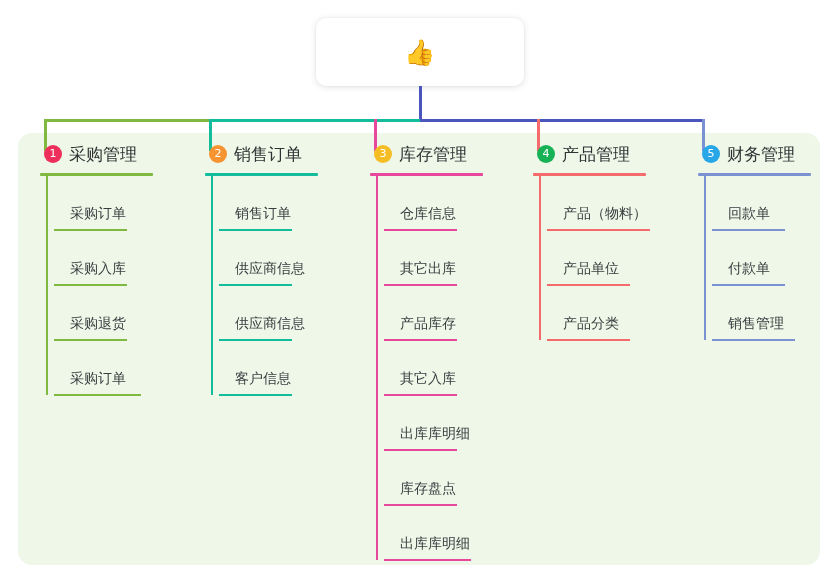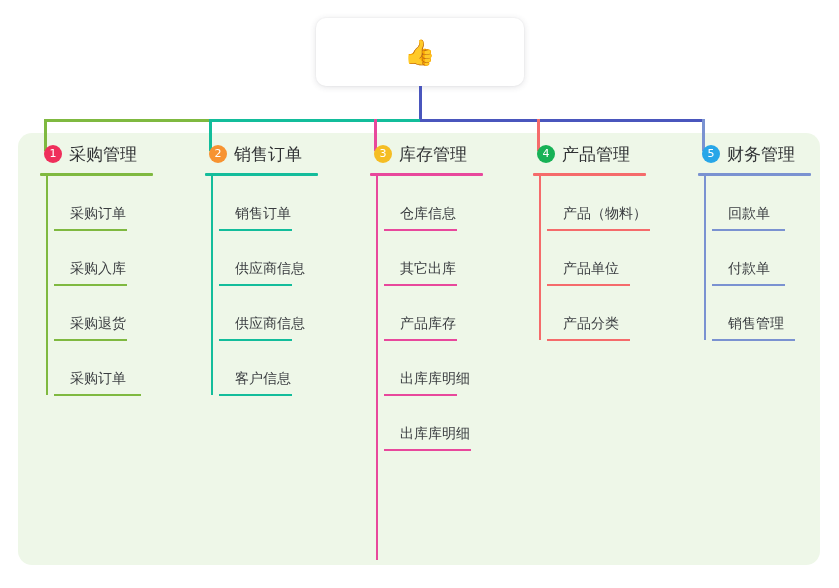--- a/index.html
+++ b/index.html
@@ -219,21 +219,29 @@
           </div>
           <div class="leaf">
             <span class="leaf-text">其它出库</span>
             <div class="leaf-rule" style="width: 73px; background: rgb(232, 72, 156);"></div>
           </div>
           <div class="leaf">
             <span class="leaf-text">产品库存</span>
             <div class="leaf-rule" style="width: 73px; background: rgb(232, 72, 156);"></div>
           </div>
           <div class="leaf">
+            <span class="leaf-text">其它入库</span>
+            <div class="leaf-rule" style="width: 73px; background: rgb(232, 72, 156);"></div>
+          </div>
+          <div class="leaf">
             <span class="leaf-text">出库库明细</span>
+            <div class="leaf-rule" style="width: 73px; background: rgb(232, 72, 156);"></div>
+          </div>
+          <div class="leaf">
+            <span class="leaf-text">库存盘点</span>
             <div class="leaf-rule" style="width: 73px; background: rgb(232, 72, 156);"></div>
           </div>
           <div class="leaf">
             <span class="leaf-text">出库库明细</span>
             <div class="leaf-rule" style="width: 87px; background: rgb(232, 72, 156);"></div>
           </div>
         </div>
       </div>
       <div class="col" style="left: 533px;">
         <div class="col-head">

